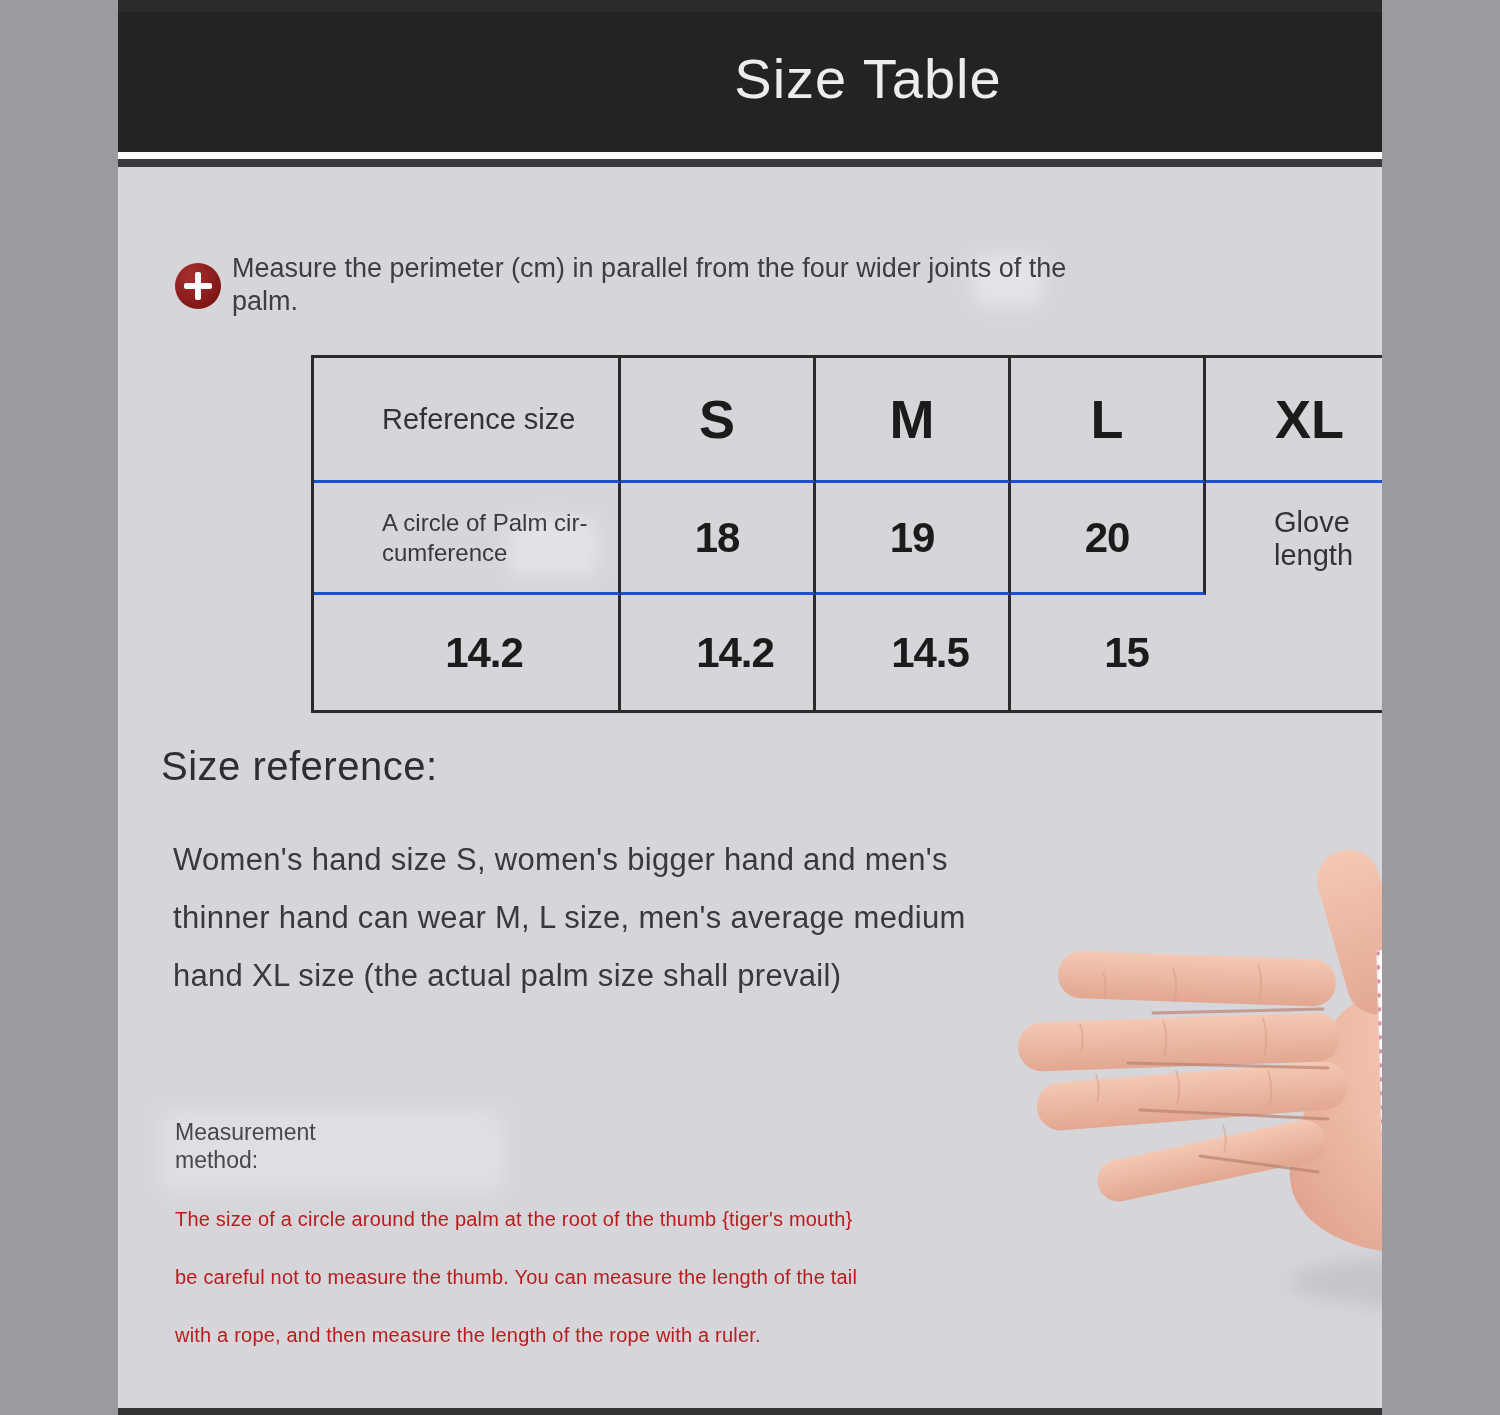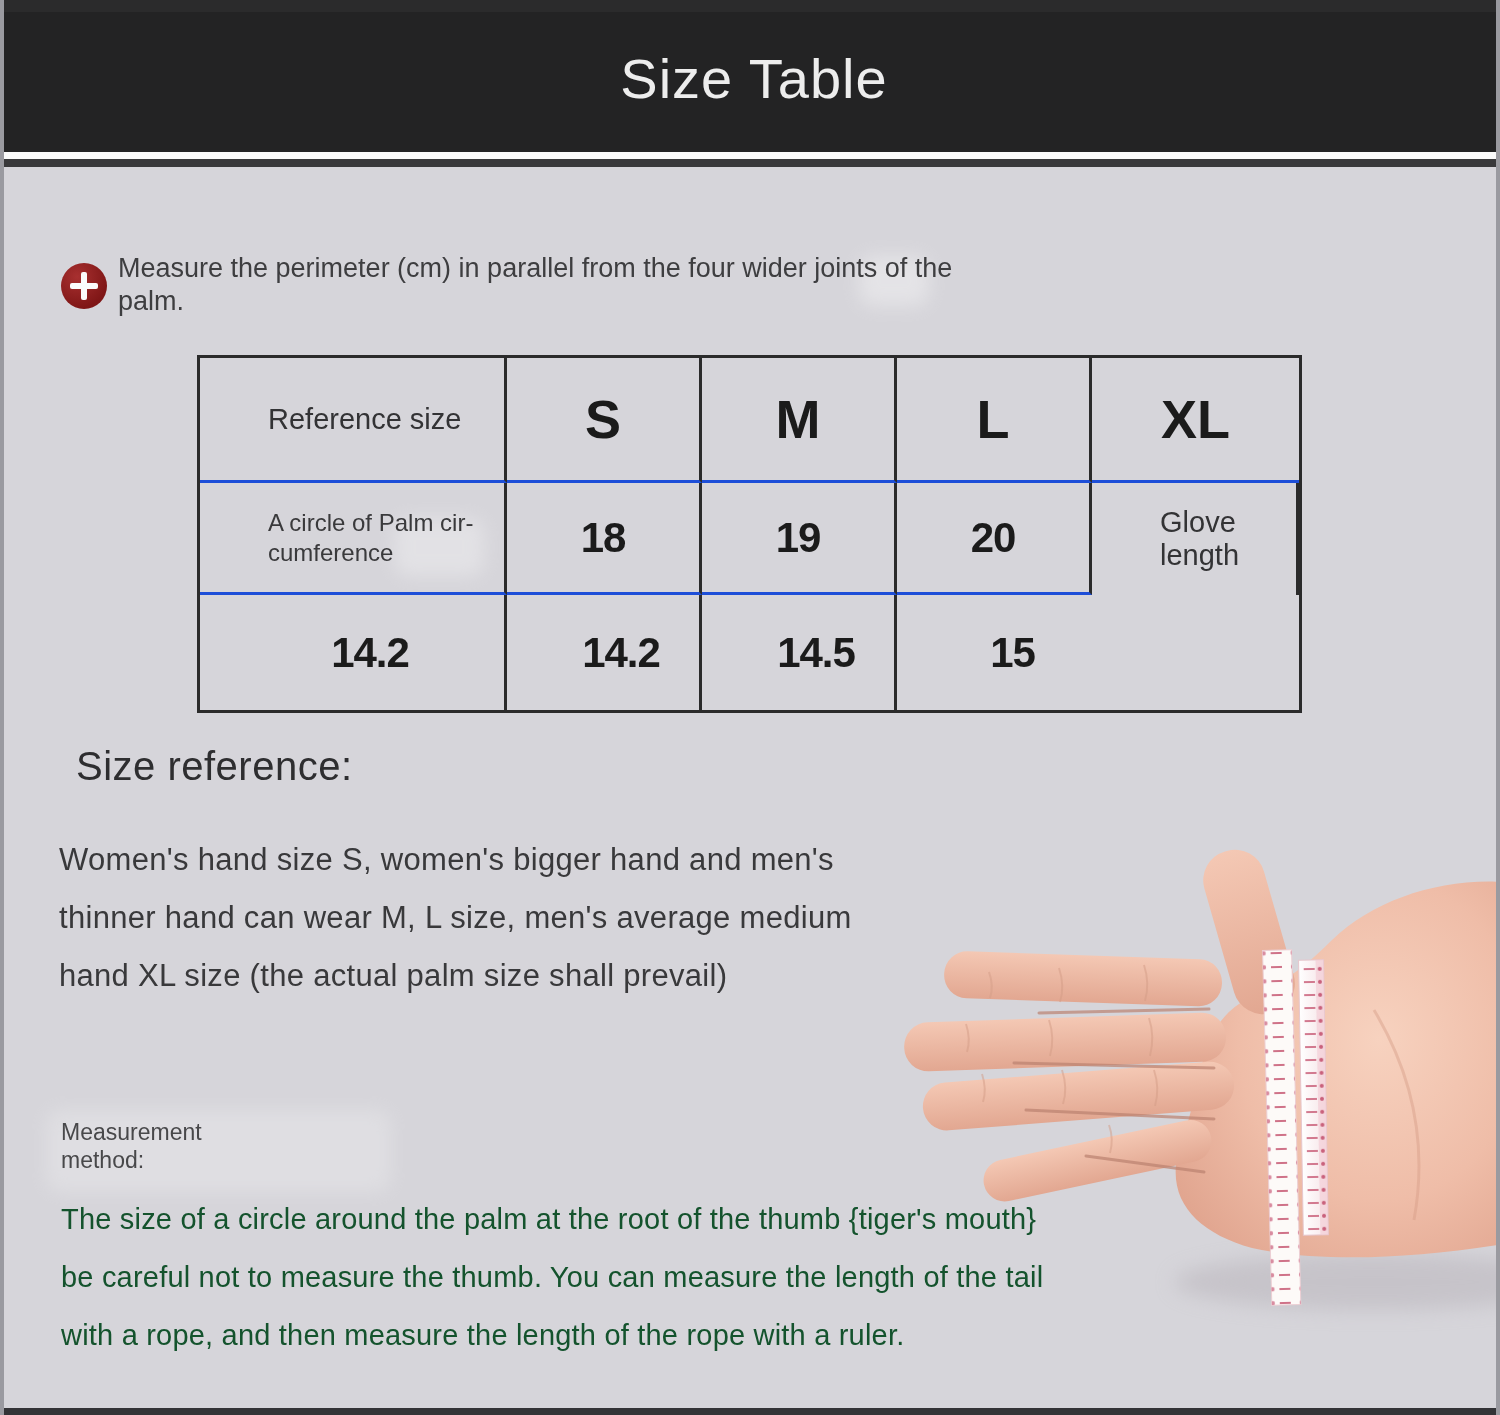--- a/index.html
+++ b/index.html
@@ -1,17 +1,17 @@
 <!DOCTYPE html>
 <html><head>
 <meta charset="utf-8">
 <style>
   html,body{margin:0;padding:0;}
   body{font-family:"Liberation Sans","DejaVu Sans",sans-serif;background:#9a9aa0;}
-  .page{position:relative;width:1492px;height:1415px;margin:0 auto;background:#d6d5da;overflow:hidden;}
+  .page{position:relative;width:1264px;height:1415px;margin:0 auto;background:#d6d5da;overflow:hidden;}
 
   
   .header{position:absolute;left:0;top:0;width:1500px;height:152px;background:#232324;}
   .header::before{content:"";position:absolute;left:0;top:0;width:100%;height:12px;background:#2b2b2c;}
   .page-title{position:absolute;left:0;top:0;width:100%;height:152px;line-height:158px;
     text-align:center;color:#ededed;font-size:56px;font-weight:400;letter-spacing:1px;margin:0;}
   .stripe-light{position:absolute;left:0;top:152px;width:1500px;height:7px;background:#fafafa;}
   .stripe-dark{position:absolute;left:0;top:159px;width:1500px;height:8px;background:#39393b;}
   .bottom-bar{position:absolute;left:0;top:1408px;width:1500px;height:7px;background:#333336;}
 
@@ -33,25 +33,25 @@
   .cell.cr{border-right:none;}
   .cell.cb{border-bottom:none;padding-left:36px;}
   .cell.lab{justify-content:flex-start;padding-left:68px;}
   .lab-text{color:#333335;font-size:29px;}
   .lab-text-sm{color:#3a3a3c;font-size:24px;line-height:30px;}
   .lab-text-sm span{display:block;}
   .colh{font-size:54px;font-weight:700;letter-spacing:0px;}
   .val{font-size:42px;font-weight:700;letter-spacing:-1px;}
 
   
-  .size-ref-heading{position:absolute;left:72px;top:744px;font-size:40px;color:#2e2e30;letter-spacing:.5px;}
+  .size-ref-heading{position:absolute;left:43px;top:744px;font-size:40px;color:#2e2e30;letter-spacing:.5px;}
   .size-ref-par{position:absolute;left:55px;top:831px;font-size:31px;color:#39393b;line-height:58px;letter-spacing:.3px;}
   .size-ref-par div{white-space:nowrap;}
   .meas-heading{position:absolute;left:57px;top:1118px;font-size:23px;color:#48484a;line-height:28px;}
-  .meas-par{position:absolute;left:57px;top:1190px;font-size:29px;color:#14532d;line-height:58px;letter-spacing:.2px;}
+  .meas-par{position:absolute;left:57px;top:1190px;font-size:20px;color:#b91c1c;line-height:58px;letter-spacing:.2px;}
   .meas-par div{white-space:nowrap;}
 
   
   .cloud{position:absolute;background:#ffffff;filter:blur(9px);border-radius:14px;pointer-events:none;}
   .c1{left:855px;top:256px;width:70px;height:50px;opacity:.35;}
   .c2{left:390px;top:518px;width:90px;height:58px;opacity:.3;}
   .c3{left:42px;top:1110px;width:345px;height:82px;opacity:.22;}
 
   
   .hand{position:absolute;left:850px;top:820px;width:650px;height:595px;}

